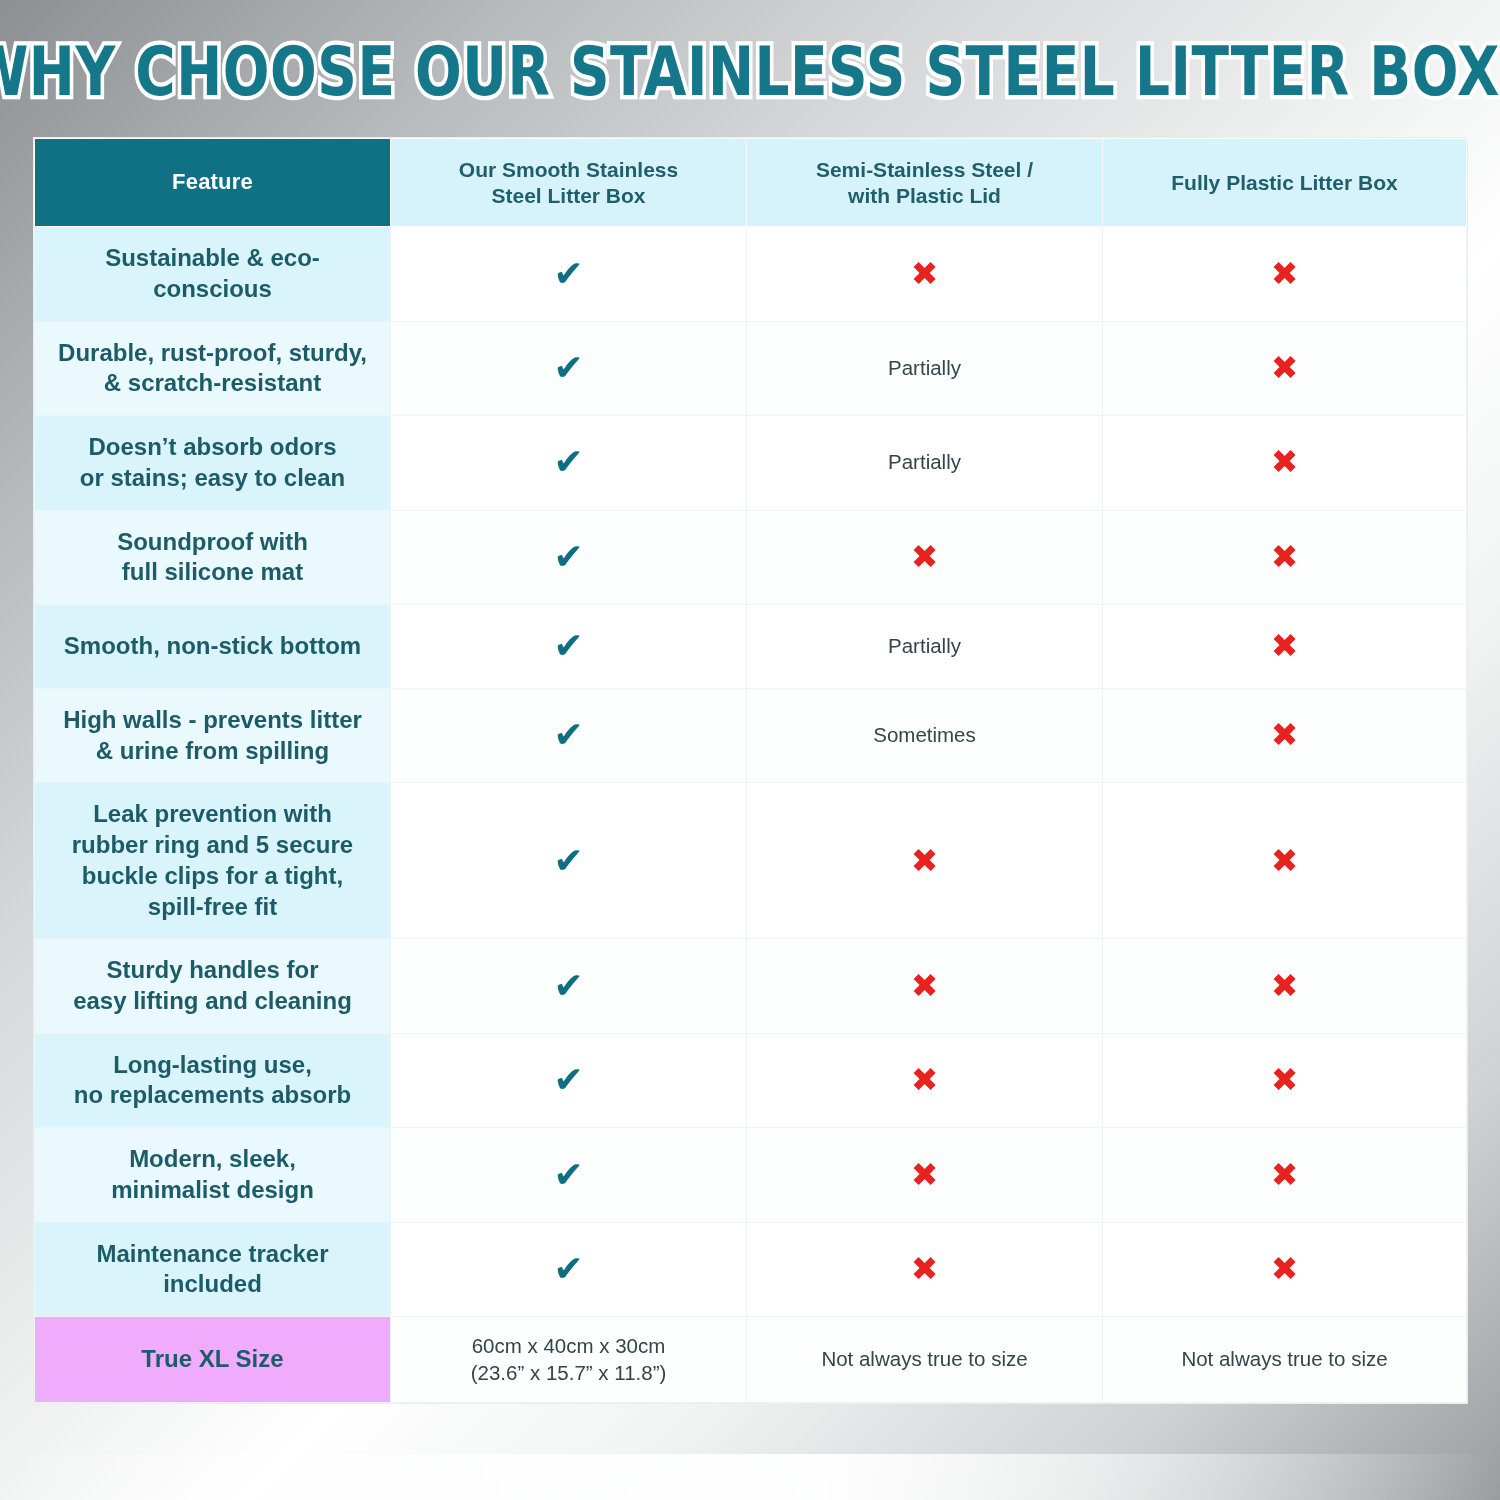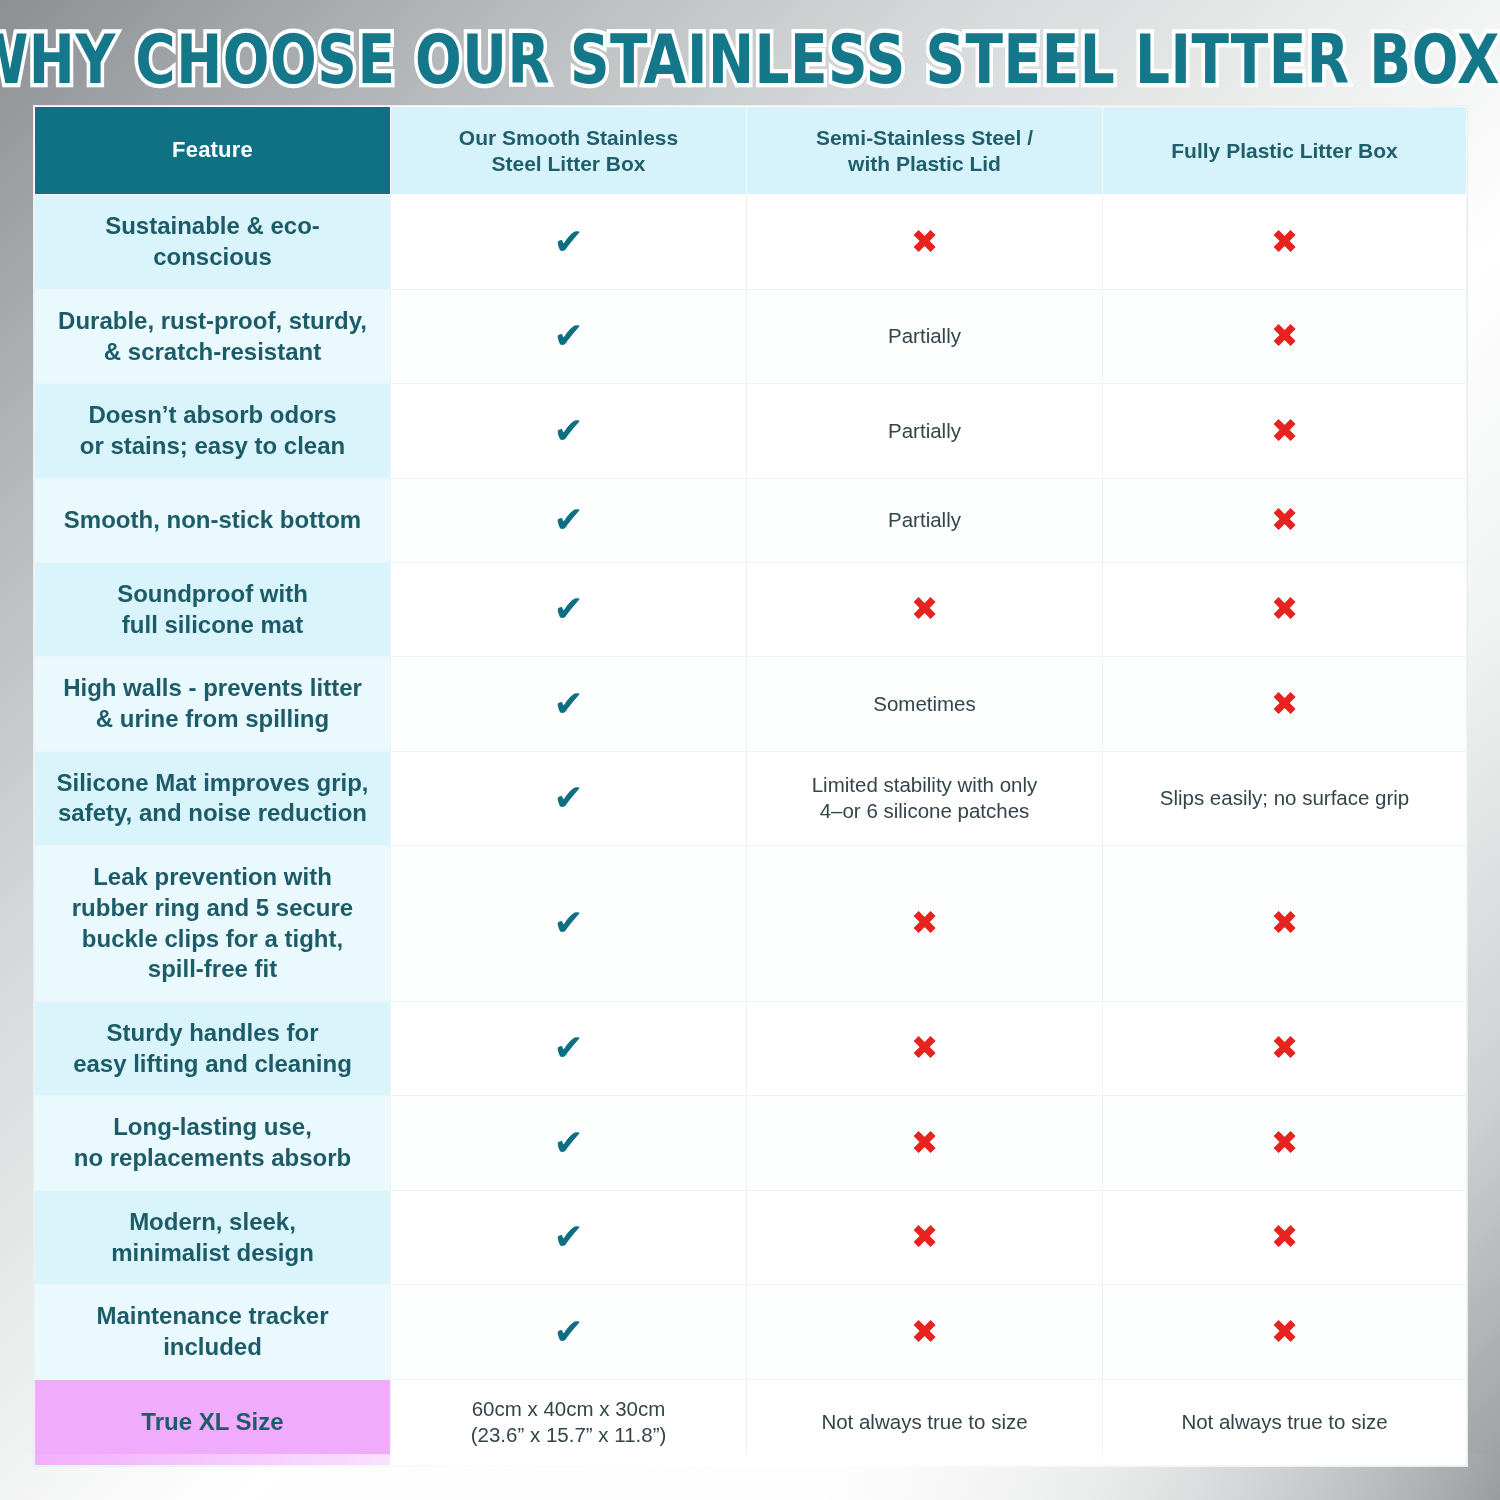--- a/index.html
+++ b/index.html
@@ -40,21 +40,21 @@
     text-align: center;
     white-space: nowrap;
     transform: scaleY(1.22);
     -webkit-text-stroke: 7px #ffffff;
     paint-order: stroke fill;
     text-shadow: 0 0 0 #fff;
   }
 
   
   .table {
-    margin-top: 14px;
+    margin-top: 22px;
     width: 1432px;
     border-collapse: collapse;
     table-layout: fixed;
     background: #ffffff;
     box-shadow: 0 0 0 1px #e6eef0;
   }
 
   .table col.c0 { width: 356px; }
   .table col.c1 { width: 356px; }
   .table col.c2 { width: 356px; }
@@ -188,52 +188,43 @@
           <td class="feat">
             <div>Doesn’t absorb odors</div>
             <div>or stains; easy to clean</div>
           </td>
           <td class="val"><span class="check">✔</span></td>
           <td class="val"><div class="txt">Partially</div></td>
           <td class="val"><span class="cross">✖</span></td>
         </tr>
         <tr>
           <td class="feat">
-            <div>Smooth, non-stick bottom</div>
-          </td>
-          <td class="val"><span class="check">✔</span></td>
-          <td class="val"><div class="txt">Partially</div></td>
-          <td class="val"><span class="cross">✖</span></td>
-        </tr>
-        <tr>
-          <td class="feat">
             <div>Soundproof with</div>
             <div>full silicone mat</div>
           </td>
           <td class="val"><span class="check">✔</span></td>
           <td class="val"><span class="cross">✖</span></td>
           <td class="val"><span class="cross">✖</span></td>
         </tr>
         <tr>
           <td class="feat">
+            <div>Smooth, non-stick bottom</div>
+          </td>
+          <td class="val"><span class="check">✔</span></td>
+          <td class="val"><div class="txt">Partially</div></td>
+          <td class="val"><span class="cross">✖</span></td>
+        </tr>
+        <tr>
+          <td class="feat">
             <div>High walls - prevents litter</div>
             <div>&amp; urine from spilling</div>
           </td>
           <td class="val"><span class="check">✔</span></td>
           <td class="val"><div class="txt">Sometimes</div></td>
           <td class="val"><span class="cross">✖</span></td>
-        </tr>
-        <tr>
-          <td class="feat">
-            <div>Silicone Mat improves grip,</div>
-            <div>safety, and noise reduction</div>
-          </td>
-          <td class="val"><span class="check">✔</span></td>
-          <td class="val"><div class="txt">Limited stability with only</div><div class="txt">4–or 6 silicone patches</div></td>
-          <td class="val"><div class="txt">Slips easily; no surface grip</div></td>
         </tr>
         <tr>
           <td class="feat">
             <div>Leak prevention with</div>
             <div>rubber ring and 5 secure</div>
             <div>buckle clips for a tight,</div>
             <div>spill-free fit</div>
           </td>
           <td class="val"><span class="check">✔</span></td>
           <td class="val"><span class="cross">✖</span></td>

